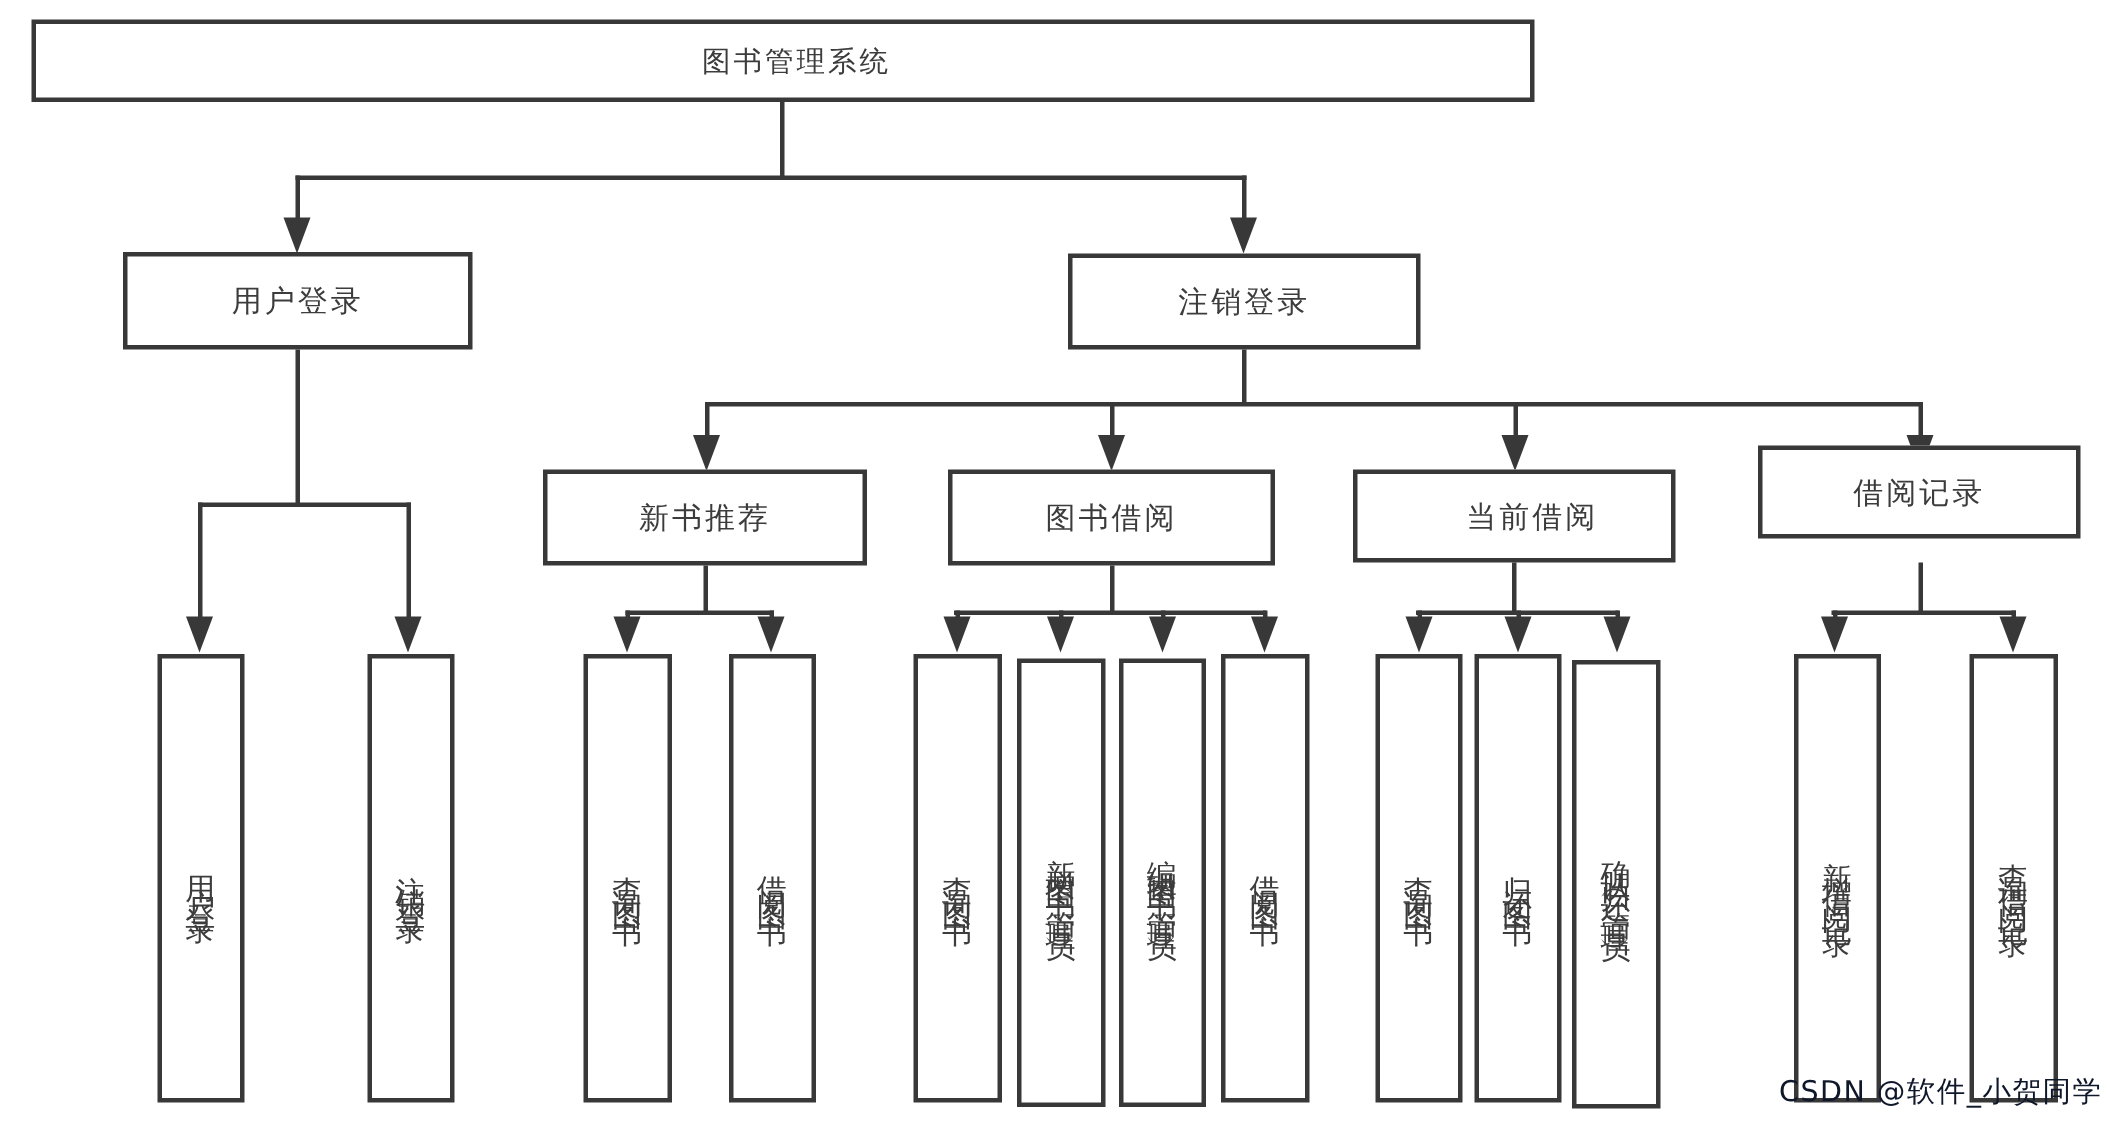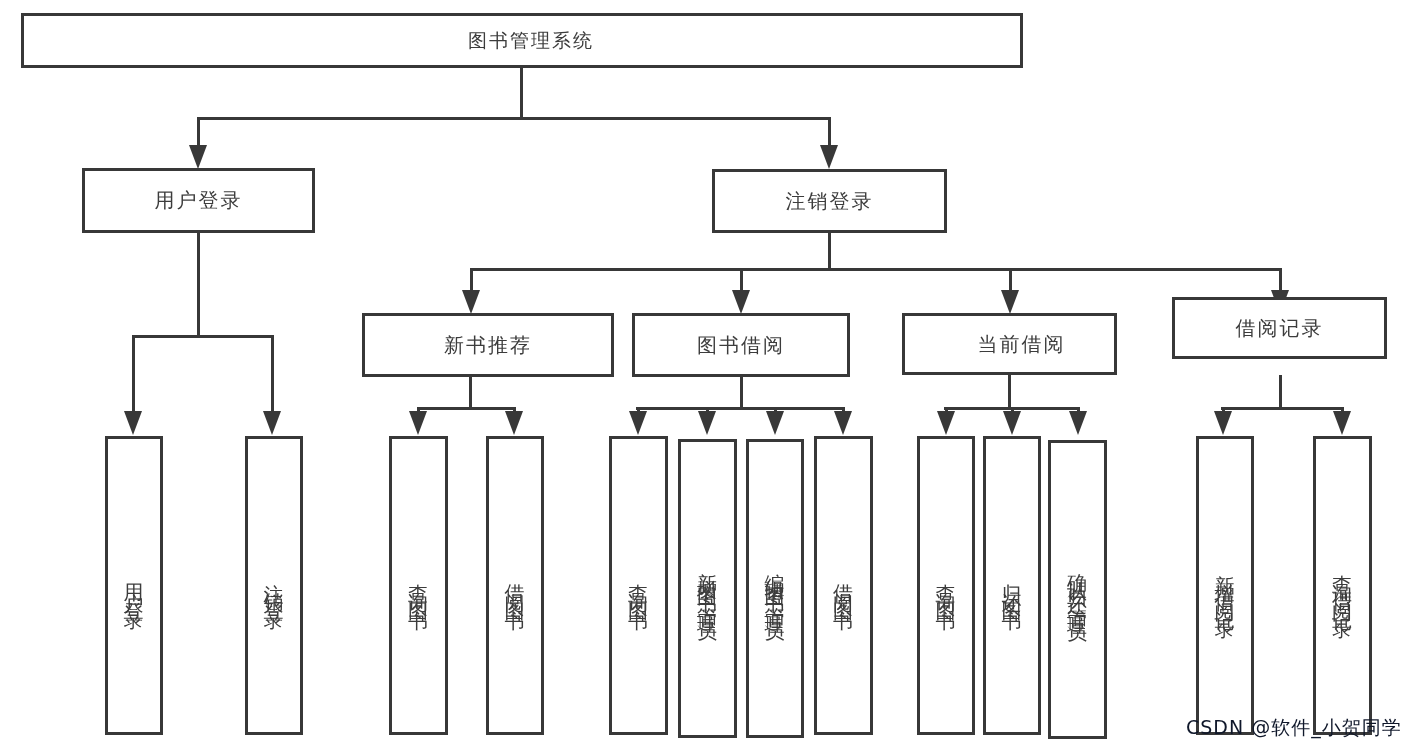--- a/index.html
+++ b/index.html
@@ -93,21 +93,21 @@
   <div class="hl" style="left:470px; top:268px; width:811px;"></div>
   <div class="vl" style="left:470px; top:268px; height:24px;"></div>
   <div class="ah" style="left:462px; top:290px;"></div>
   <div class="vl" style="left:740px; top:268px; height:24px;"></div>
   <div class="ah" style="left:732px; top:290px;"></div>
   <div class="vl" style="left:1009px; top:268px; height:24px;"></div>
   <div class="ah" style="left:1001px; top:290px;"></div>
   <div class="vl" style="left:1279px; top:268px; height:24px;"></div>
   <div class="ah" style="left:1271px; top:290px;"></div>
 
-  <div class="hbox" style="left:362px; top:313px; width:252px; height:64px;">新书推荐</div>
+  <div class="hbox" style="left:362px; top:313px; width:216px; height:64px;">新书推荐</div>
   <div class="hbox" style="left:632px; top:313px; width:218px; height:64px;">图书借阅</div>
   <div class="hbox" style="left:902px; top:313px; width:215px; height:62px;padding-left:24px;">当前借阅</div>
   <div class="hbox" style="left:1172px; top:297px; width:215px; height:62px;">借阅记录</div>
 
   <div class="vl" style="left:469px; top:377px; height:32px;"></div>
   <div class="hl" style="left:417px; top:407px; width:99px;"></div>
   <div class="vl" style="left:417px; top:407px; height:6px;"></div>
   <div class="ah" style="left:409px; top:411px;"></div>
   <div class="vl" style="left:513px; top:407px; height:6px;"></div>
   <div class="ah" style="left:505px; top:411px;"></div>

